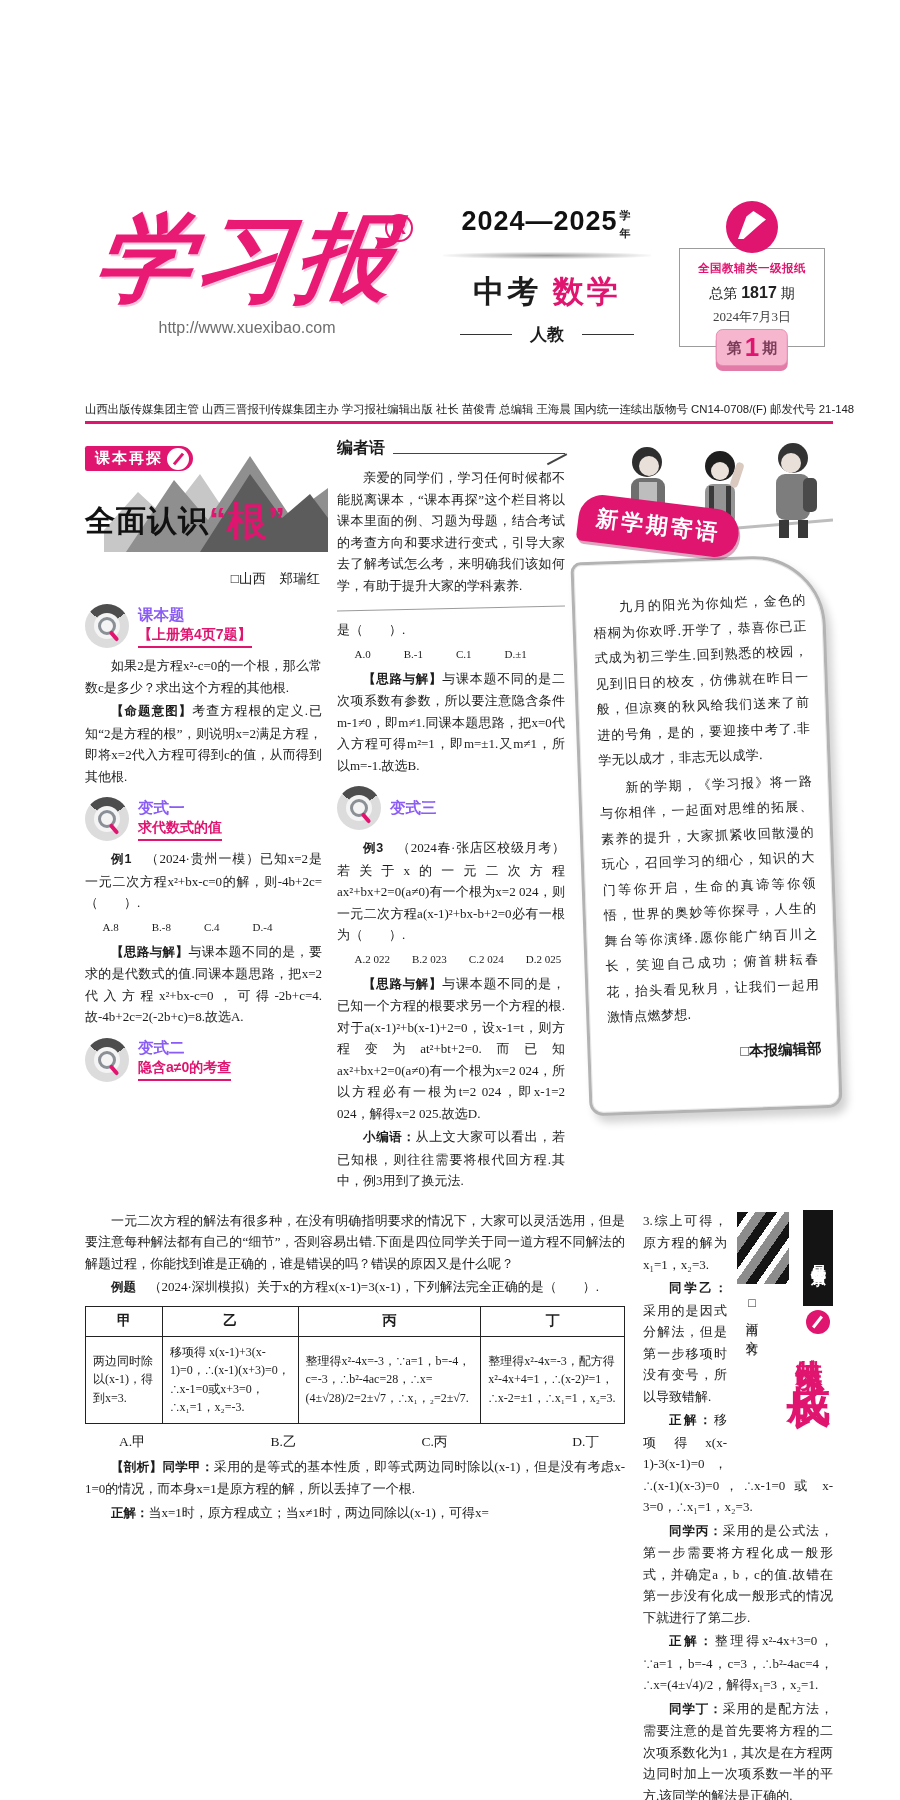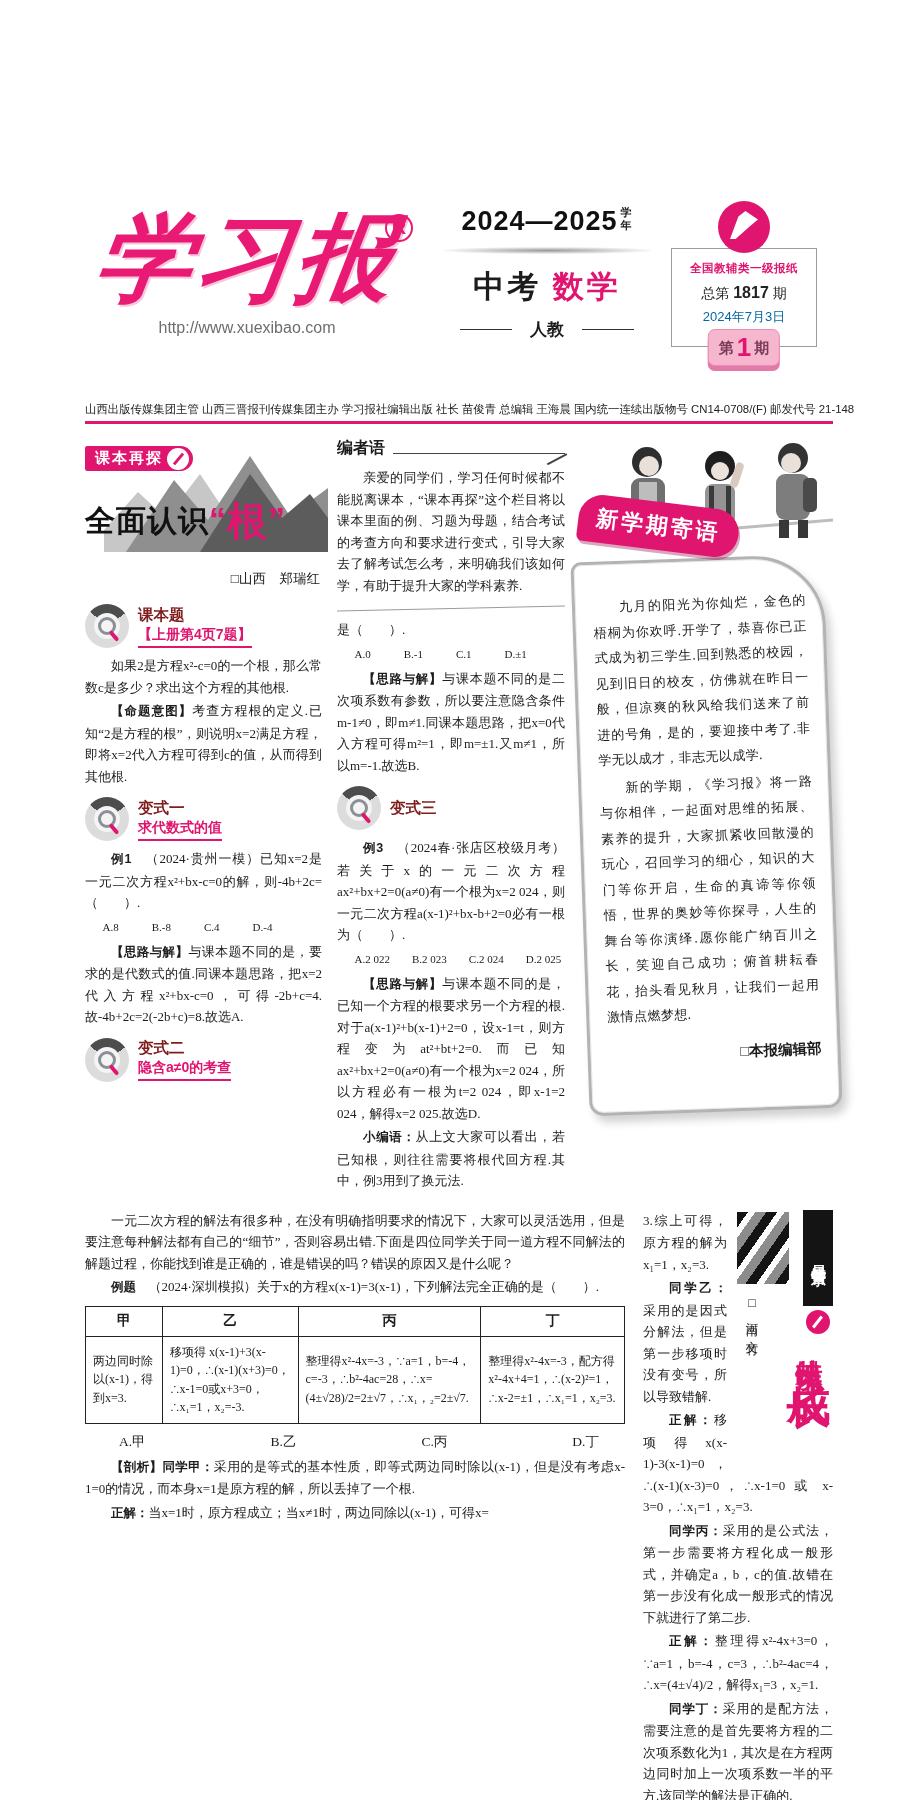--- a/index.html
+++ b/index.html
@@ -10,34 +10,34 @@
   
   .masthead{position:relative;height:192px;}
   .logo-block{position:absolute;left:-8px;top:0;width:340px;text-align:center;}
   .logo{font-family:"DejaVu Serif",serif;font-weight:bold;font-style:italic;
         font-size:96px;line-height:1.2;color:#e81a74;transform:skewX(-8deg);display:inline-block;
         letter-spacing:4px;text-shadow:2px 2px 0 rgba(232,26,116,.25);}
   .regmark{position:absolute;right:4px;top:14px;color:#e81a74;font-size:20px;font-weight:bold;border:2px solid #e81a74;border-radius:50%;width:24px;height:24px;line-height:22px;text-align:center;font-style:normal;font-family:"Liberation Sans",sans-serif;}
   .site-url{margin-top:4px;color:#6d6d6d;font-size:16px;font-family:"Liberation Sans",sans-serif;}
   .center-block{position:absolute;left:352px;top:6px;width:220px;text-align:center;font-family:"Liberation Sans",sans-serif;}
   .school-year{font-size:27px;font-weight:bold;color:#111;letter-spacing:1px;}
-  .year-suffix{display:inline-block;font-size:11px;font-weight:bold;line-height:13px;vertical-align:top;margin-left:2px;text-align:center;width:13px;white-space:normal;}
+  .year-suffix{display:inline-block;font-size:11px;font-weight:bold;line-height:18px;vertical-align:top;margin-left:2px;text-align:left;width:13px;white-space:normal;}
   .shadow-bar{height:7px;margin:10px 6px 12px;background:radial-gradient(ellipse at center,#9a9a9a 0%,rgba(255,255,255,0) 75%);}
   .subject-line{font-size:31px;font-weight:bold;letter-spacing:3px;}
   .subject-pink{color:#e0156f;}
   .edition-line{margin-top:10px;font-size:17px;font-weight:bold;display:flex;align-items:center;gap:18px;justify-content:center;}
   .edition-line .dash{flex:0 0 52px;height:1.5px;background:#333;}
-  .issue-box{position:absolute;right:16px;top:48px;width:132px;border:1.5px solid #9c9c9c;padding:12px 6px 20px;text-align:center;font-family:"Liberation Sans",sans-serif;}
+  .issue-box{position:absolute;right:8px;top:48px;width:132px;border:1.5px solid #9c9c9c;padding:12px 6px 20px;text-align:center;font-family:"Liberation Sans",sans-serif;}
   .brand-circle{position:absolute;left:50%;top:-48px;transform:translateX(-50%);width:52px;height:52px;border-radius:50%;background:#e0156f;}
   .brand-circle::before{content:"";position:absolute;left:12px;top:10px;width:28px;height:28px;background:#fff;
        clip-path:polygon(0 100%,30% 20%,55% 0,100% 30%,70% 55%,20% 100%);}
   .grade-label{color:#e0156f;font-weight:bold;font-size:11.5px;letter-spacing:.5px;white-space:nowrap;}
   .issue-total{margin-top:8px;font-size:14px;color:#222;}
   .issue-total b{font-size:16px;}
-  .issue-date{margin-top:5px;font-size:13px;color:#0369a1;}
+  .issue-date{margin-top:5px;font-size:13px;color:#404040;font-family:Liberation Serif, serif;}
   .issue-badge{position:absolute;left:50%;bottom:-20px;transform:translateX(-50%);background:#f6b6ce;border:1px solid #ea8cb4;border-radius:7px;box-shadow:0 5px 0 #e27ba8;padding:2px 10px;font-size:15px;font-weight:bold;color:#7a3b58;white-space:nowrap;}
   .issue-badge .big{color:#e0156f;font-size:26px;vertical-align:-3px;padding:0 3px;}
 
   
   .info-bar{margin-top:10px;font-size:11.5px;letter-spacing:0;color:#222;font-family:"Liberation Sans",sans-serif;white-space:nowrap;transform:scaleX(.99);transform-origin:left;}
   .mag-rule{height:3px;background:#e0156f;margin-top:4px;}
 
   
   .main-grid{display:grid;grid-template-columns:237px 228px 1fr;column-gap:15px;margin-top:12px;}
   .p{font-size:13px;line-height:21.5px;text-align:justify;text-indent:2em;margin:0 0 2px;}
@@ -55,21 +55,21 @@
   .feat-title .root{color:#e0156f;font-size:40px;vertical-align:-4px;}
   .feat-author{position:absolute;right:2px;bottom:6px;font-size:13.5px;}
 
   
   .sec-head{display:flex;align-items:center;gap:9px;margin:10px 0 7px;}
   .seal{position:relative;width:44px;height:44px;flex:0 0 auto;border-radius:50%;background:#dcdcdc;}
   .seal::before{content:"";position:absolute;inset:0;border-radius:50%;background:conic-gradient(from -50deg,#4d4d4d 0 105deg,rgba(0,0,0,0) 105deg 360deg);}
   .seal::after{content:"";position:absolute;left:9px;top:9px;width:26px;height:26px;border-radius:50%;background:#f4f4f4;}
   .seal .mag{position:absolute;z-index:2;left:13px;top:13px;width:12px;height:12px;border:3px solid #8a9096;border-radius:50%;}
   .seal .mag::after{content:"";position:absolute;left:11px;top:10px;width:4px;height:12px;background:#e0156f;transform:rotate(-40deg);border-radius:2px;}
-  .sec-label{font-family:"Liberation Sans",sans-serif;font-weight:bold;font-size:15.5px;color:#7f1d1d;line-height:20px;}
+  .sec-label{font-family:"Liberation Sans",sans-serif;font-weight:bold;font-size:15.5px;color:#8b5cf6;line-height:20px;}
   .sec-sub{font-family:"Liberation Sans",sans-serif;font-weight:bold;font-size:14px;color:#e0156f;border-bottom:2px solid #e0156f;padding-bottom:2px;line-height:19px;display:inline-block;}
 
   
   .ed-head{display:flex;align-items:flex-end;gap:8px;margin:2px 0 8px;text-align:center;}
   .ed-title{font-family:"Liberation Sans",sans-serif;font-weight:bold;font-size:16px;}
   .ed-line{flex:1;height:1.5px;background:#444;margin-bottom:5px;position:relative;}
   .ed-line::after{content:"";position:absolute;right:-2px;bottom:0;width:22px;height:1.5px;background:#444;transform:rotate(-28deg);transform-origin:right bottom;}
   .ed-divider{border:none;border-top:1px solid #9b9b9b;margin:12px 0 10px;transform:rotate(-1.2deg);}
 
   

